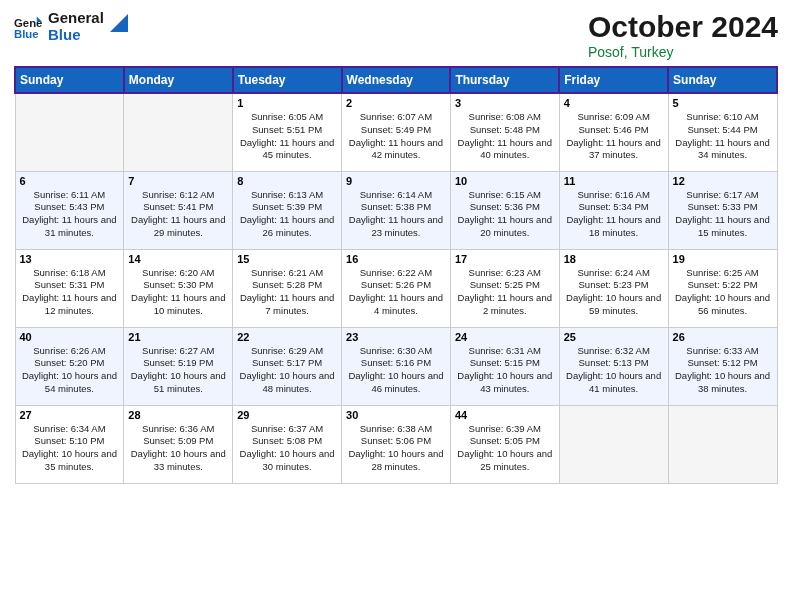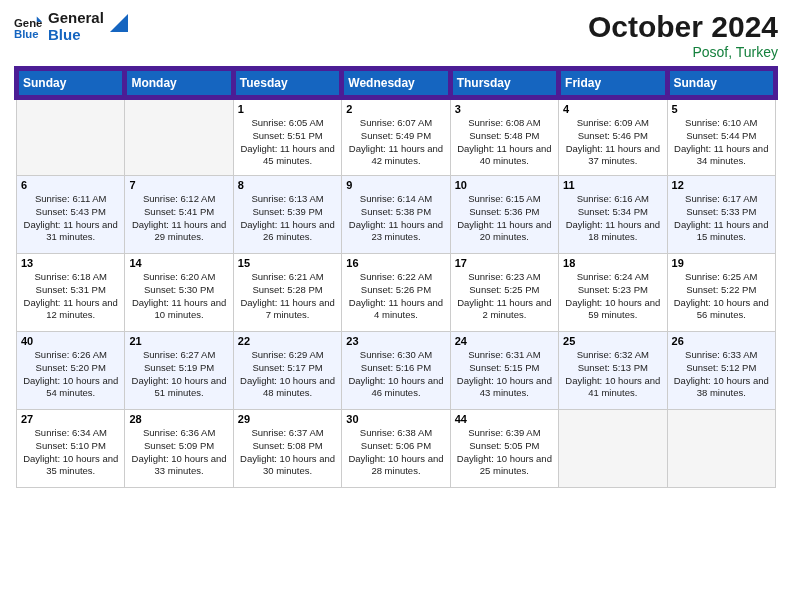--- a/index.html
+++ b/index.html
@@ -25,21 +25,21 @@
     .logo {
       display: flex;
       align-items: center;
       gap: 4px;
     }
     .logo-icon {
       width: 28px;
       height: 28px;
     }
     .title-block {
-      text-align: right;
+      text-align: left;
     }
     .month-title {
       font-size: 30px;
       font-weight: bold;
       color: #1a1a1a;
     }
     .location {
       font-size: 14px;
       color: #15803d;
     }
@@ -48,21 +48,21 @@
       border-collapse: collapse;
       font-size: 10.5px;
     }
     .calendar th {
       background: #1565c0;
       color: #fff;
       padding: 5px 4px;
       text-align: left;
       font-size: 12px;
       font-weight: bold;
-      border: 5px solid #4c1d95;
+      border: 2px solid #4c1d95;
     }
     .calendar td {
       border: 1px solid #ccc;
       vertical-align: top;
       padding: 3px 4px;
       width: calc(100% / 7);
       height: 78px;
       background: #fff;
     }
     .calendar td.empty {

